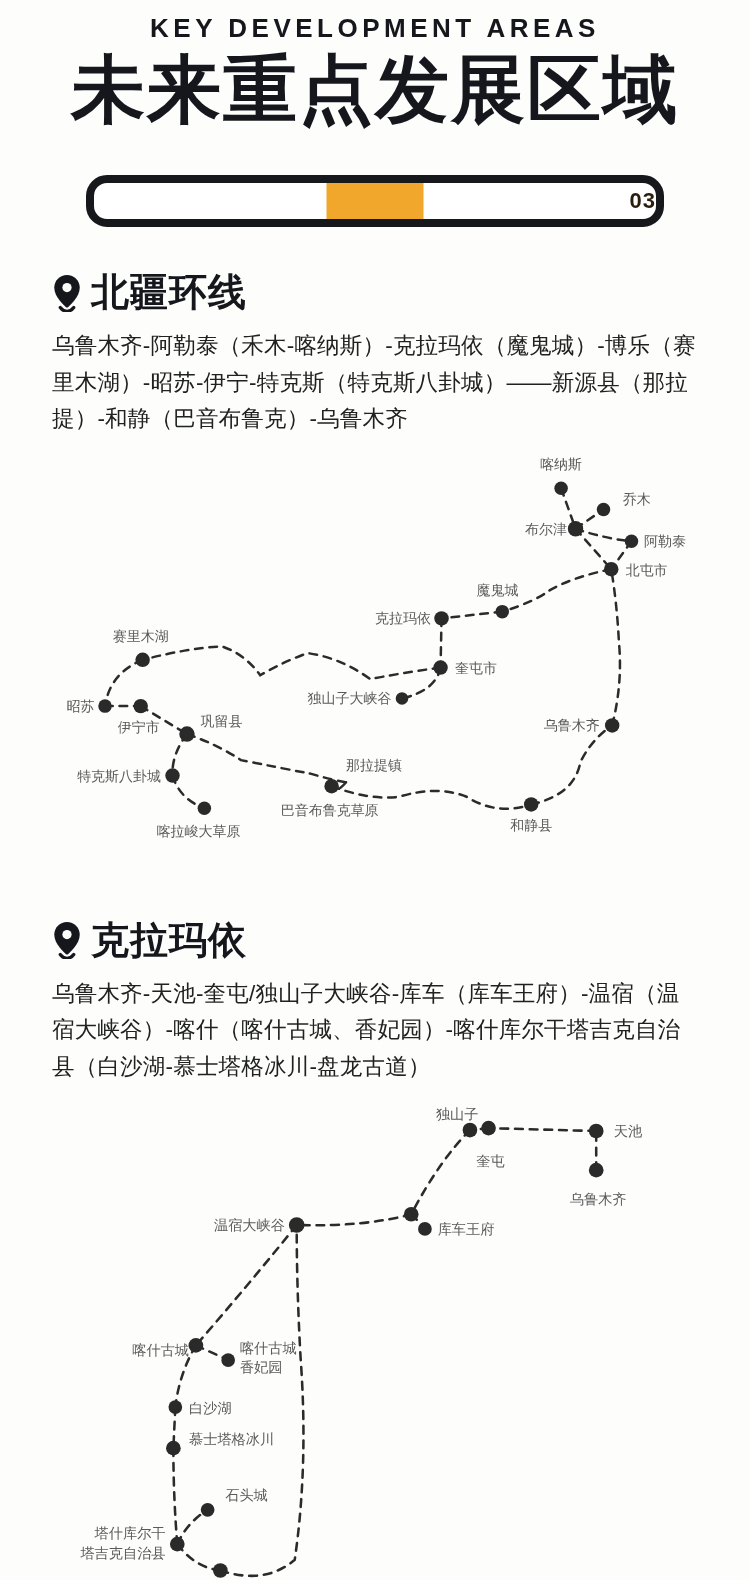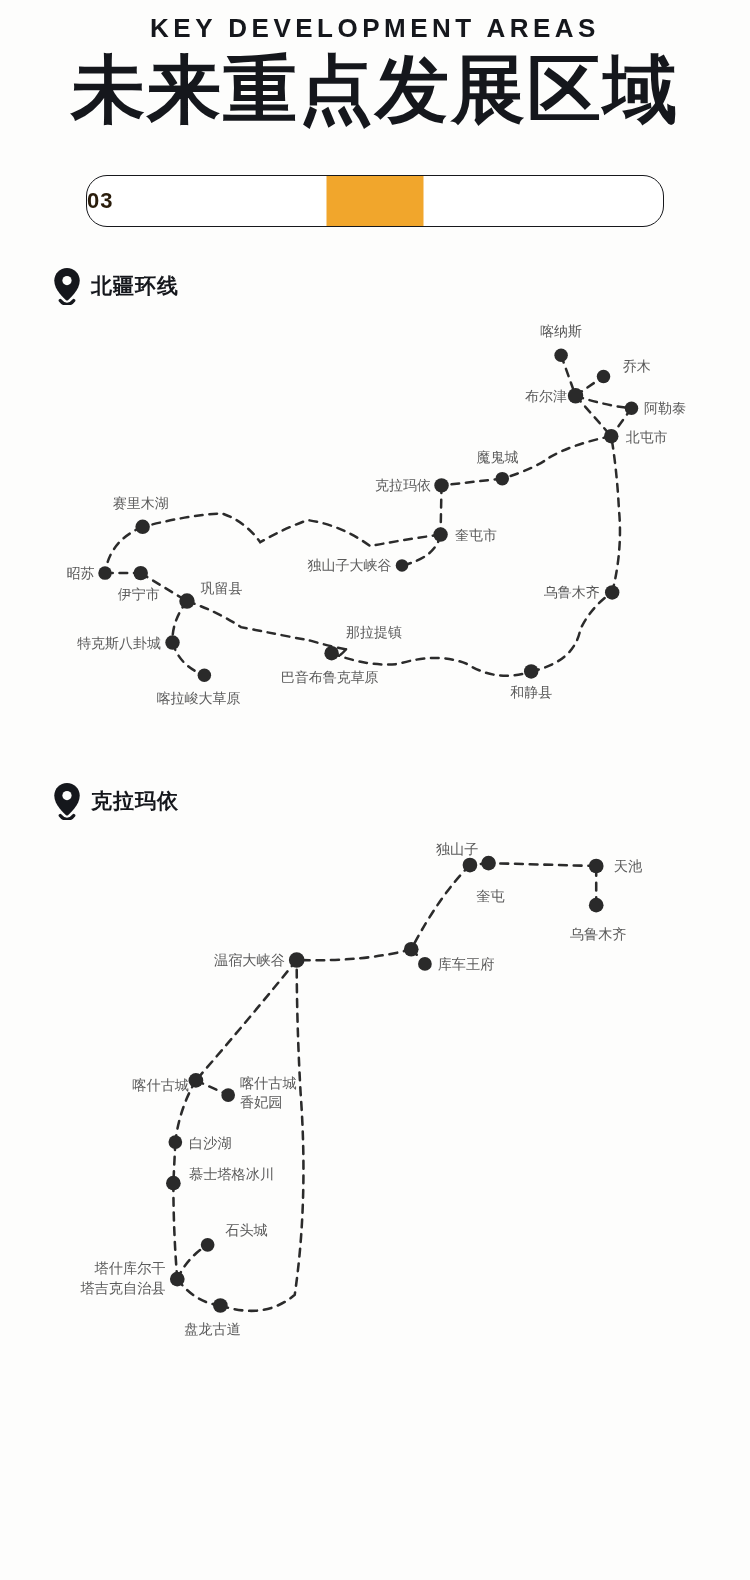--- a/index.html
+++ b/index.html
@@ -32,27 +32,27 @@
     line-height: 1.12;
     margin-top: 6px;
     white-space: nowrap;
   }
 
   
   .pill-wrap { margin: 44px auto 0 auto; width: 578px; }
   .pill {
     position: relative;
     height: 52px;
-    border: 1px solid #eab308;
+    border: 8px solid #eab308;
     border-radius: 21px;
     background: #ffffff;
     overflow: hidden;
     display: flex;
     align-items: center;
-    justify-content: flex-start;
+    justify-content: flex-end;
   }
   .pill-fill {
     position: absolute;
     left: 50%;
     top: 0;
     transform: translateX(-50%);
     width: 97px;
     height: 100%;
     background: #f1a62c;
   }
@@ -71,21 +71,21 @@
   .section.second { margin-top: 52px; }
 
   .sec-head {
     display: flex;
     align-items: center;
     gap: 9px;
     margin-bottom: 10px;
   }
   .pin-icon { width: 30px; height: 38px; display: block; flex: 0 0 auto; }
   .sec-title {
-    font-size: 21px;
+    font-size: 38px;
     font-weight: bold;
     letter-spacing: 1px;
     color: #15171c;
   }
   .sec-body {
     font-size: 22.5px;
     line-height: 1.62;
     color: #20221f;
     letter-spacing: 0.2px;
     text-align: left;
@@ -127,20 +127,21 @@
 
 <div class="section first">
   <div class="sec-head">
     <svg class="pin-icon" viewBox="0 0 24 30">
       <path d="M12 0.6C6.3 0.6 1.8 5.1 1.8 10.8c0 7.2 8.1 14.4 9.4 15.5.5.4 1.1.4 1.6 0 1.3-1.1 9.4-8.3 9.4-15.5C22.2 5.1 17.7.6 12 .6z" fill="#15171c"></path>
       <circle cx="12" cy="10.6" r="3.7" fill="#fdfdfc"></circle>
       <path d="M6.6 26.6c1.4 1.9 3.2 3 5.4 3s4-1.1 5.4-3" fill="none" stroke="#15171c" stroke-width="2.6" stroke-linecap="round"></path>
     </svg>
     <div class="sec-title">北疆环线</div>
   </div>
+  <div class="sec-body">乌鲁木齐-阿勒泰（禾木-喀纳斯）-克拉玛依（魔鬼城）-博乐（赛里木湖）-昭苏-伊宁-特克斯（特克斯八卦城）——新源县（那拉提）-和静（巴音布鲁克）-乌鲁木齐</div>
 
   <svg class="map map-1" viewBox="0 0 670 415" preserveAspectRatio="xMidYMid meet">
     <g>
 
       <path class="mpath" d="M528 34 L543 76"></path>
 
       <path class="mpath" d="M543 76 L572 56"></path>
 
       <path class="mpath" d="M543 76 Q572 86 601 89"></path>
 
@@ -226,20 +227,21 @@
 
 <div class="section second">
   <div class="sec-head">
     <svg class="pin-icon" viewBox="0 0 24 30">
       <path d="M12 0.6C6.3 0.6 1.8 5.1 1.8 10.8c0 7.2 8.1 14.4 9.4 15.5.5.4 1.1.4 1.6 0 1.3-1.1 9.4-8.3 9.4-15.5C22.2 5.1 17.7.6 12 .6z" fill="#15171c"></path>
       <circle cx="12" cy="10.6" r="3.7" fill="#fdfdfc"></circle>
       <path d="M6.6 26.6c1.4 1.9 3.2 3 5.4 3s4-1.1 5.4-3" fill="none" stroke="#15171c" stroke-width="2.6" stroke-linecap="round"></path>
     </svg>
     <div class="sec-title">克拉玛依</div>
   </div>
+  <div class="sec-body">乌鲁木齐-天池-奎屯/独山子大峡谷-库车（库车王府）-温宿（温宿大峡谷）-喀什（喀什古城、香妃园）-喀什库尔干塔吉克自治县（白沙湖-慕士塔格冰川-盘龙古道）</div>
 
   <svg class="map map-2" viewBox="0 0 660 530" preserveAspectRatio="xMidYMid meet">
     <g>
 
       <path class="mpath" d="M556 68 L556 28"></path>
 
       <path class="mpath" d="M556 28 L446 25"></path>
 
       <path class="mpath" d="M446 25 L427 27"></path>
 

